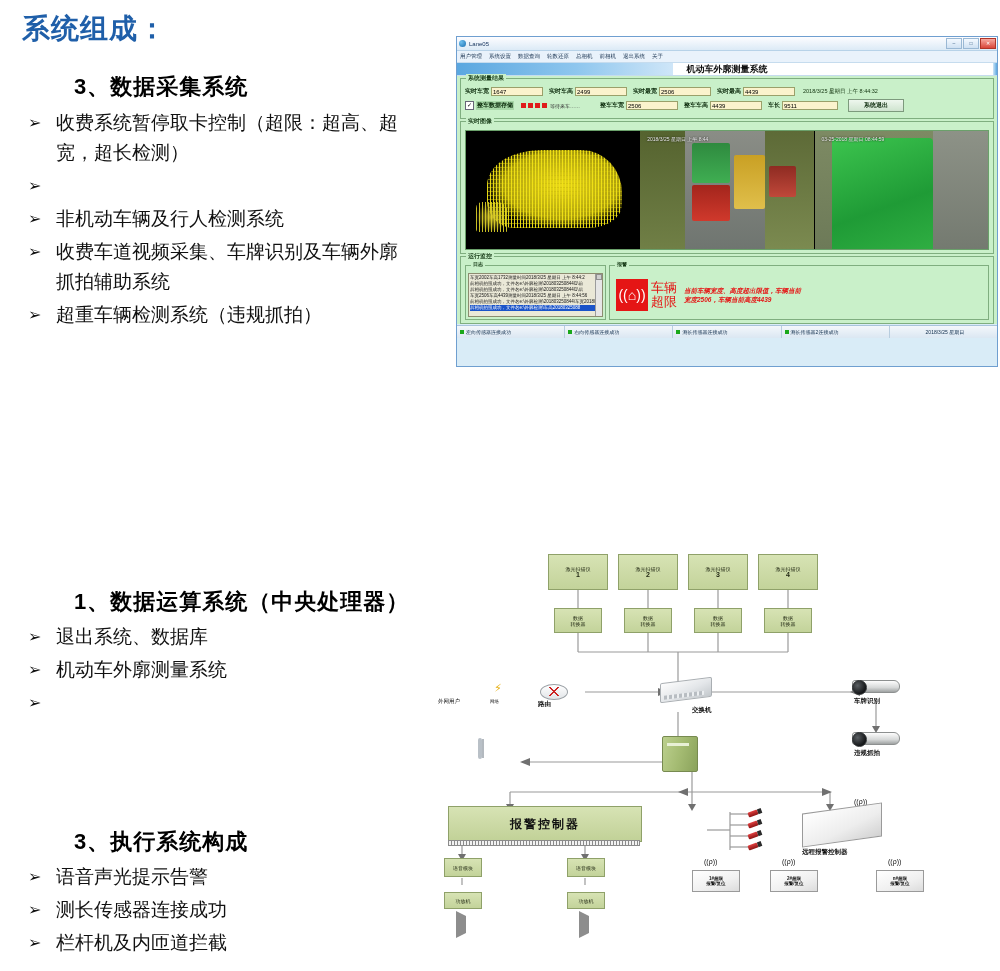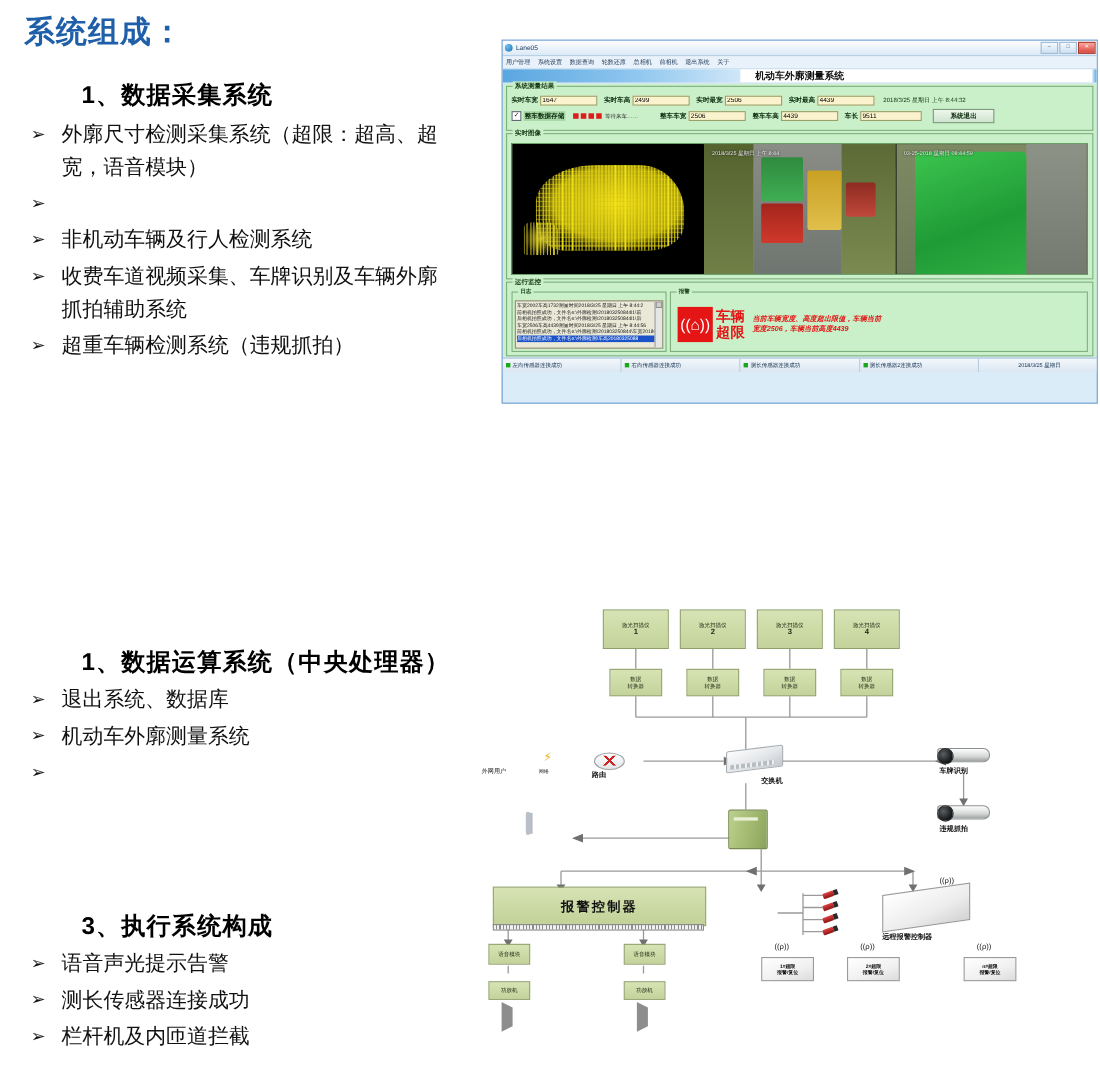--- a/index.html
+++ b/index.html
@@ -164,21 +164,21 @@
   .logbox .ln.sel{background:#1a53c9;color:#fff;}
   .logbox .sb{position:absolute;right:0;top:0;width:6px;height:100%;background:#e6e6e6;border-left:1px solid #9c9c9c;}
   .logbox .sb i{display:block;width:6px;height:6px;background:#cfcfcf;border:1px solid #8f8f8f;box-sizing:border-box;font-style:normal;}
 
   .alarmbox{flex:1;display:flex;align-items:center;padding:2px 4px;}
   .alarm-ic{
     width:32px;height:32px;background:#e51515;display:flex;align-items:center;
     justify-content:center;color:#fff;font-size:14px;flex:0 0 32px;
   }
   .alarm-word{
-    color:#e51515;font-size:13px;font-weight:bold;line-height:14px;margin-left:3px;
+    color:#e51515;font-size:13px;font-weight:normal;line-height:14px;margin-left:3px;
     flex:0 0 auto;
   }
   .alarm-msg{
     color:#e51515;font-size:6.5px;font-style:italic;font-weight:bold;
     margin-left:7px;line-height:9px;
   }
   .statusbar{
     height:12px;background:linear-gradient(#f3f7fb,#dbe7f2);
     border-top:1px solid #a9c4dc;display:flex;align-items:center;
     font-size:5px;color:#0e2b4a;
@@ -281,25 +281,25 @@
   .lamp{position:absolute;width:10px;height:5px;background:linear-gradient(#e04040,#8b1414);border-radius:1px;transform:rotate(-20deg);}
   .lamp:after{content:"";position:absolute;right:-4px;top:0;width:4px;height:5px;background:#2a2a2a;}
 </style>
 </head>
 <body>
 
 <div class="page">
 
   <div class="main-title">系统组成：</div>
 
-  <div class="sec-head" style="left:74px;top:72px;">1、数据采集系统</div>
+  <div class="sec-head" style="left:74px;top:72px;">3、数据采集系统</div>
   <div class="bullets" style="left:22px;top:108px;width:400px;">
     <div class="bullet">
         <span class="arrow">➢</span>
-        <span class="btxt">外廓尺寸检测采集系统（超限：超高、超宽，语音模块）</span>
+        <span class="btxt">收费系统暂停取卡控制（超限：超高、超宽，超长检测）</span>
       </div>
     <div class="bullet">
         <span class="arrow">➢</span>
       </div>
     <div class="bullet">
         <span class="arrow">➢</span>
         <span class="btxt">非机动车辆及行人检测系统</span>
       </div>
     <div class="bullet">
         <span class="arrow">➢</span>

